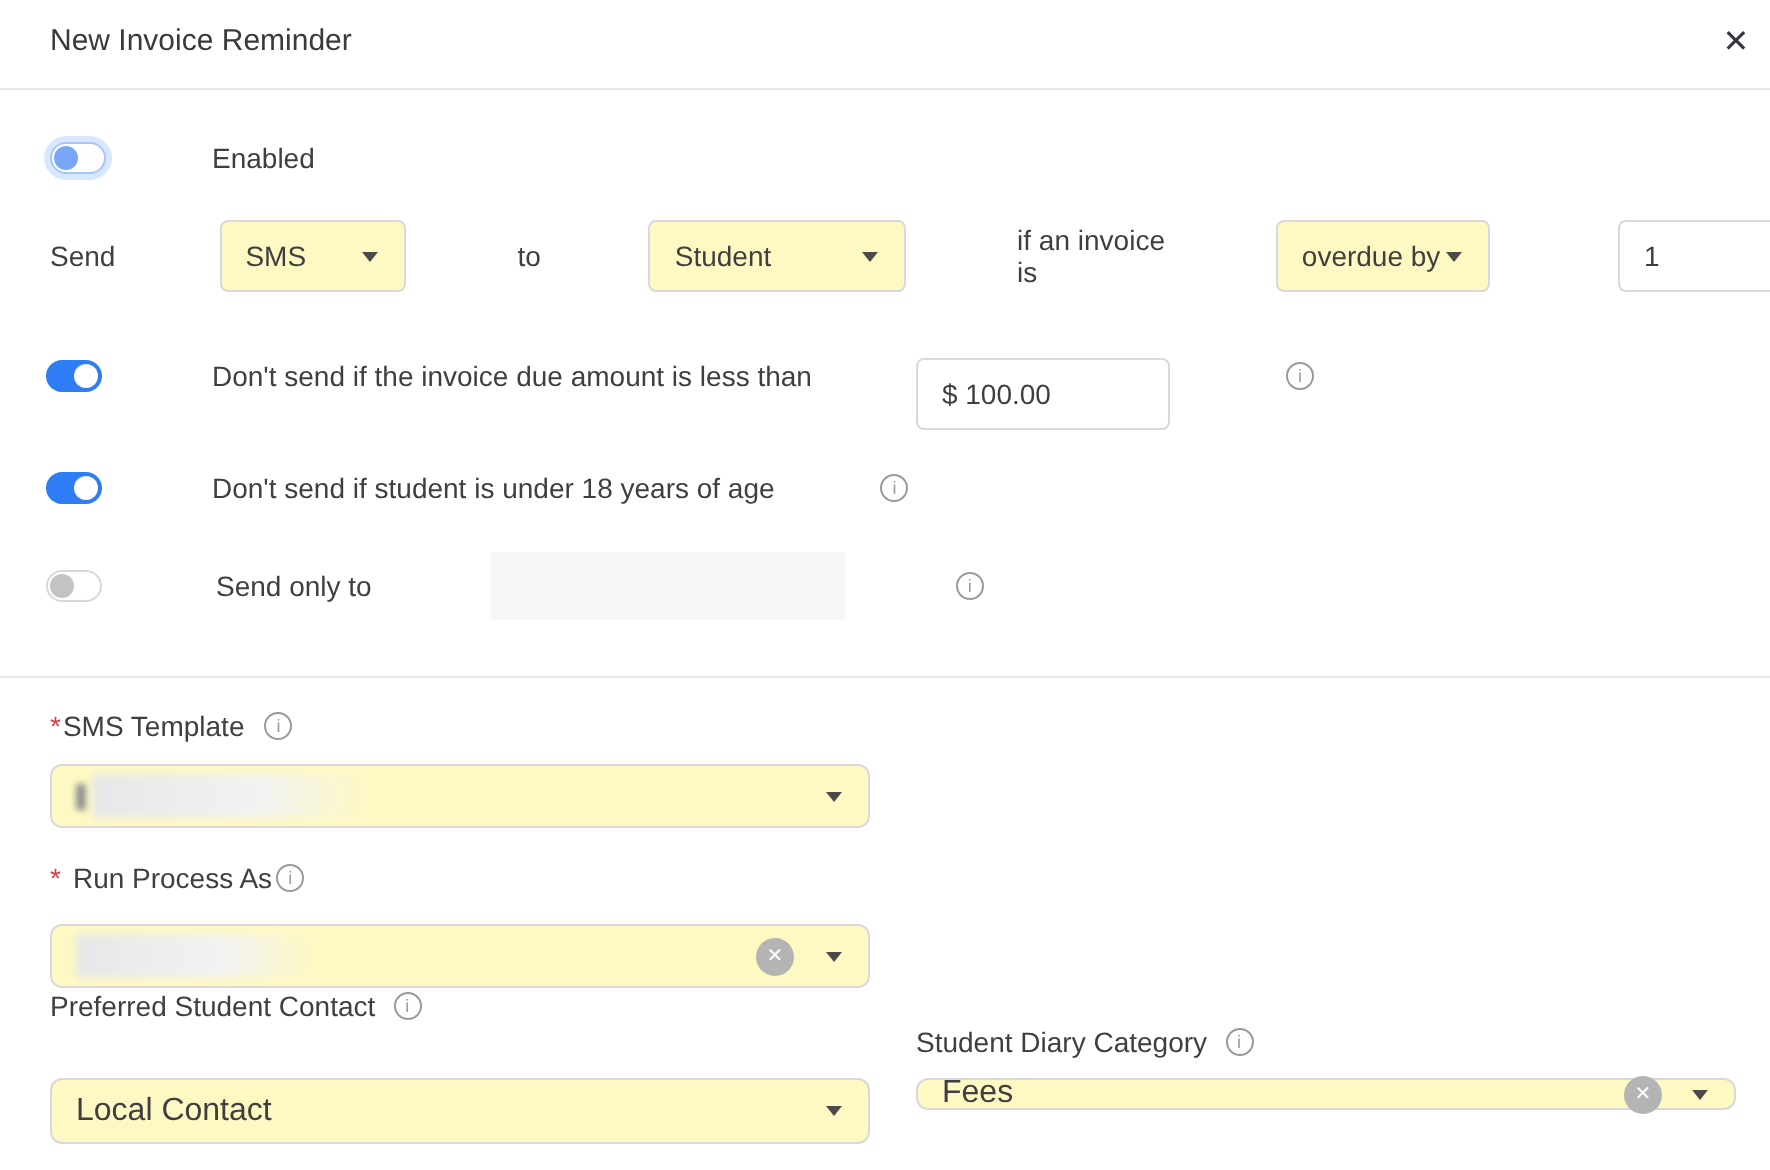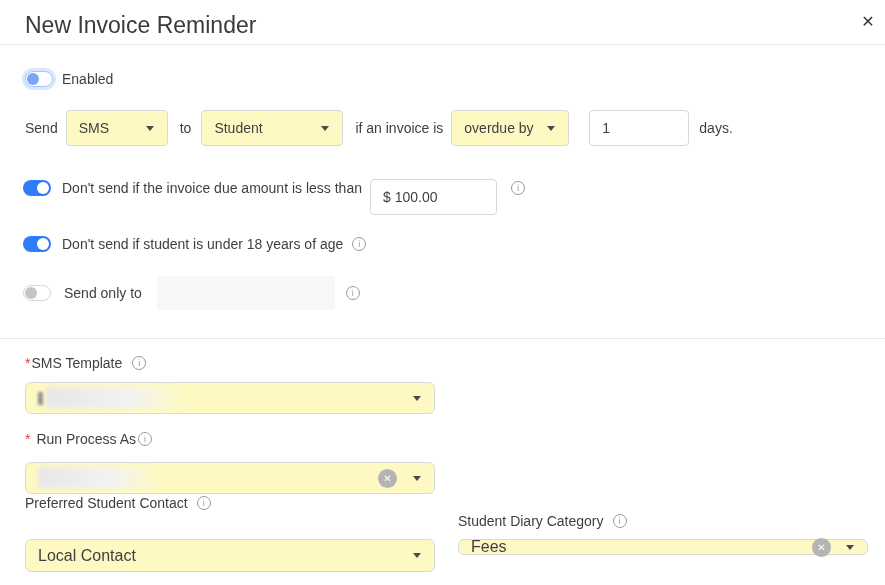--- a/index.html
+++ b/index.html
@@ -1,27 +1,27 @@
 <!DOCTYPE html>
 <html><head>
 <meta charset="utf-8">
 <style>
   * { margin:0; padding:0; box-sizing:border-box; }
   html,body { background:#fff; }
   body { font-family:"Liberation Sans","DejaVu Sans",sans-serif; color:#3f3f3f; }
   .dialog { position:relative; width:885px; height:585px; background:#fff; overflow:hidden; }
 
   
-  .title { position:absolute; left:25px; top:12px; font-size:23px; color:#3a3a3a; }
+  .title { position:absolute; left:25px; top:12px; font-size:15px; color:#3a3a3a; }
   .close { position:absolute; left:856px; top:9px; width:24px; height:24px; display:flex;
            align-items:center; justify-content:center; font-size:16px; color:#33373d; cursor:pointer; }
   .hdr-divider { position:absolute; left:0; top:44px; width:885px; height:1px; background:#e8e8e8; }
   .mid-divider { position:absolute; left:0; top:338px; width:885px; height:1px; background:#e8e8e8; }
 
-  .row { position:absolute; display:flex; align-items:center; font-size:14px; color:#3f3f3f; }
+  .row { position:absolute; display:flex; align-items:center; font-size:14px; color:#3f3f3f;gap:44px; }
 
   
   .sw { width:28px; height:16px; border-radius:9px; position:relative; flex:none; cursor:pointer; }
   .sw .knob { position:absolute; top:2px; width:12px; height:12px; border-radius:50%; background:#fff; }
   .sw.on { background:#2e7cf6; }
   .sw.on .knob { right:2px; }
   .sw.off { background:#fff; border:1px solid #d8d8d8; }
   .sw.off .knob { left:1px; top:1px; background:#c4c4c4; }
   .sw.focus { background:#fff; border:1px solid #a5c6fb; box-shadow:0 0 0 3px #dae8ff; }
   .sw.focus .knob { left:1px; top:1px; background:#7aa6f7; }

